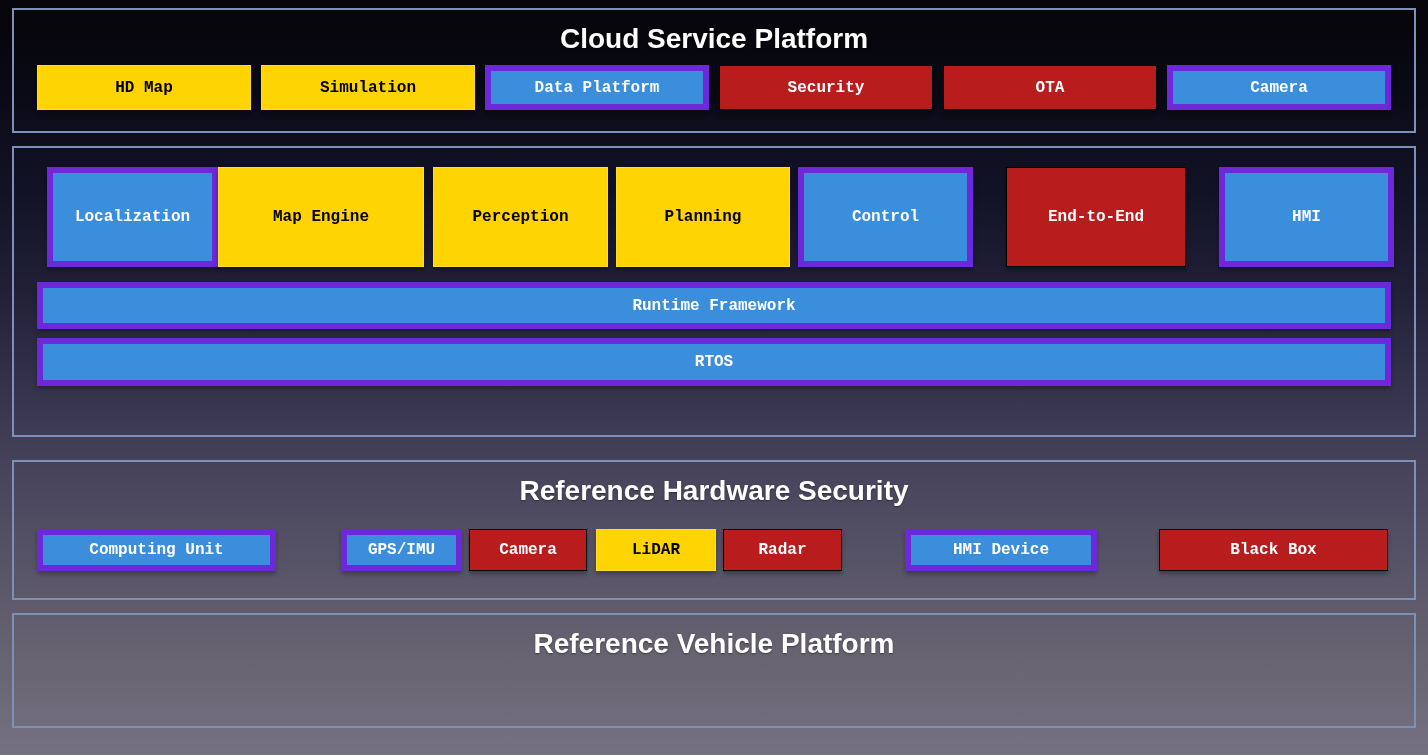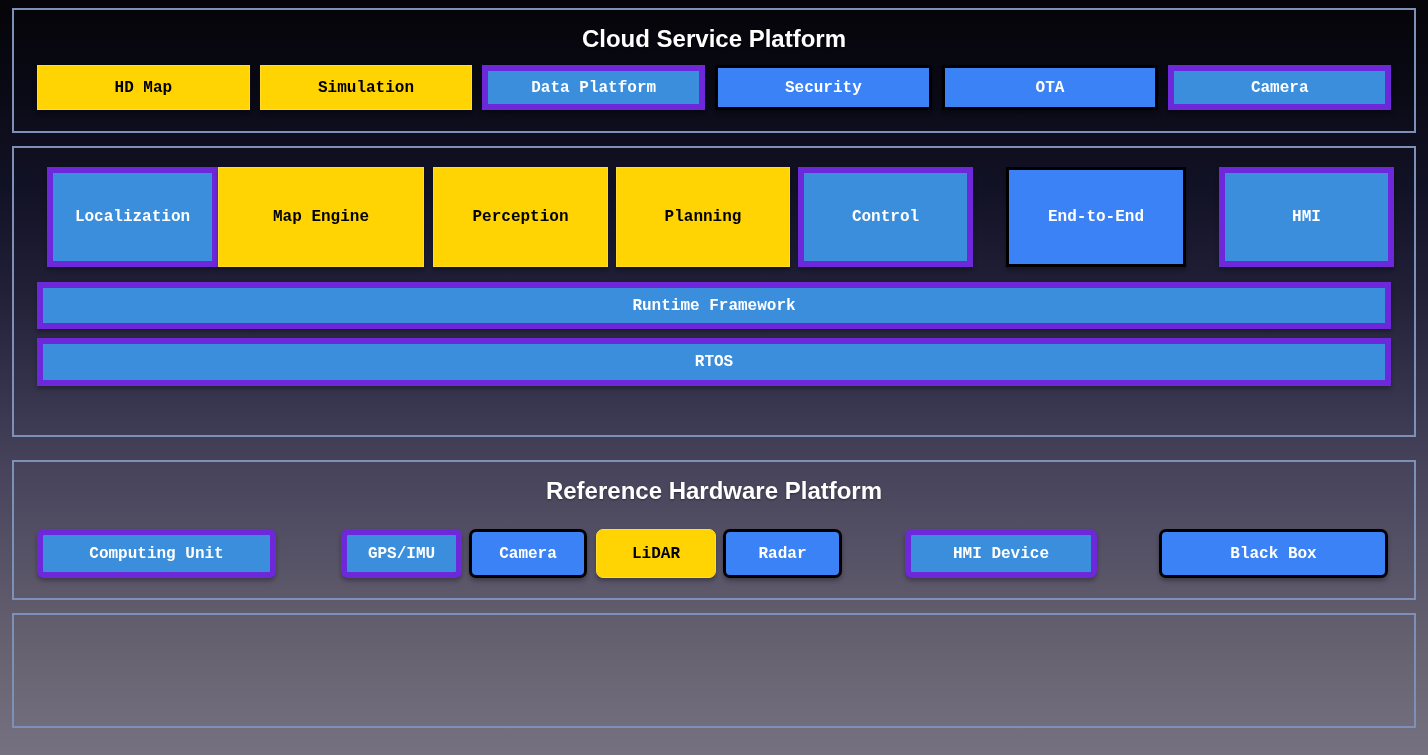--- a/index.html
+++ b/index.html
@@ -20,40 +20,40 @@
   }
   .section {
     margin-left: 12px;
     margin-right: 12px;
     border: 2px solid #7d91b8;
     padding: 0 23px;
   }
   .sec-title {
     text-align: center;
     color: #ffffff;
-    font-size: 24px;
+    font-size: 28px;
     font-weight: bold;
     line-height: 32px;
     padding-top: 13px;
     text-shadow: 0 1px 2px rgba(0,0,0,0.4);
   }
   .box {
     display: flex;
     align-items: center;
     justify-content: center;
     font-size: 16px;
     font-weight: bold;
     text-align: center;
     box-shadow: 0 3px 4px rgba(0,0,0,0.30);
     flex-shrink: 0;
     font-family: Liberation Mono, monospace;
   }
   .yellow { background: #ffd402; color: #000000; border: 1px solid #ffdd2e; }
   .blue   { background: #3a8edb; color: #ffffff; border: 6px solid #6d28d9; }
-  .red    { background: #3b82f6; color: #ffffff; border: 3px solid #000000; }
+  .red    { background: #b91c1c; color: #ffffff; border: 1px solid #000000; }
 
   
   .sec-cloud { margin-top: 8px; height: 125px; }
   .cloud-row { display: flex; gap: 10px; margin-top: 10px; }
   .cloud-row .box { flex: 1 1 0; height: 45px; }
 
   
   .sec-software { margin-top: 13px; height: 291px; }
   .sw-row { display: flex; margin-top: 19px; }
   .sw-row .box { height: 100px; }
@@ -64,21 +64,21 @@
   .sw-ctl  { width: 175px; margin-left: 8px; }
   .sw-e2e  { width: 180px; margin-left: 33px; }
   .sw-hmi  { width: 175px; margin-left: 33px; }
   .bar { height: 47px; width: 100%; }
   .bar-runtime { margin-top: 15px; }
   .bar-rtos { margin-top: 9px; height: 48px; }
 
   
   .sec-hardware { margin-top: 23px; height: 140px; }
   .hw-row { display: flex; margin-top: 22px; }
-  .hw-row .box { height: 49px; border-radius: 7px; }
+  .hw-row .box { height: 42px; }
   .hw-cu    { width: 239px; }
   .hw-gps   { width: 121px; margin-left: 65px; }
   .hw-cam   { width: 118px; margin-left: 7px; }
   .hw-lidar { width: 120px; margin-left: 9px; }
   .hw-radar { width: 119px; margin-left: 7px; }
   .hw-hmid  { width: 192px; margin-left: 63px; }
   .hw-bb    { width: 229px; margin-left: 62px; }
 
   
   .sec-vehicle { margin-top: 13px; height: 115px; }
@@ -107,26 +107,27 @@
     <div class="box yellow sw-plan">Planning</div>
     <div class="box blue sw-ctl">Control</div>
     <div class="box red sw-e2e">End-to-End</div>
     <div class="box blue sw-hmi">HMI</div>
   </div>
   <div class="box blue bar bar-runtime">Runtime Framework</div>
   <div class="box blue bar bar-rtos">RTOS</div>
 </div>
 
 <div class="section sec-hardware">
-  <div class="sec-title">Reference Hardware Platform</div>
+  <div class="sec-title">Reference Hardware Security</div>
   <div class="hw-row">
     <div class="box blue hw-cu">Computing Unit</div>
     <div class="box blue hw-gps">GPS/IMU</div>
     <div class="box red hw-cam">Camera</div>
     <div class="box yellow hw-lidar">LiDAR</div>
     <div class="box red hw-radar">Radar</div>
     <div class="box blue hw-hmid">HMI Device</div>
     <div class="box red hw-bb">Black Box</div>
   </div>
 </div>
 
 <div class="section sec-vehicle">
+  <div class="sec-title">Reference Vehicle Platform</div>
 </div>
 
 </body></html>

